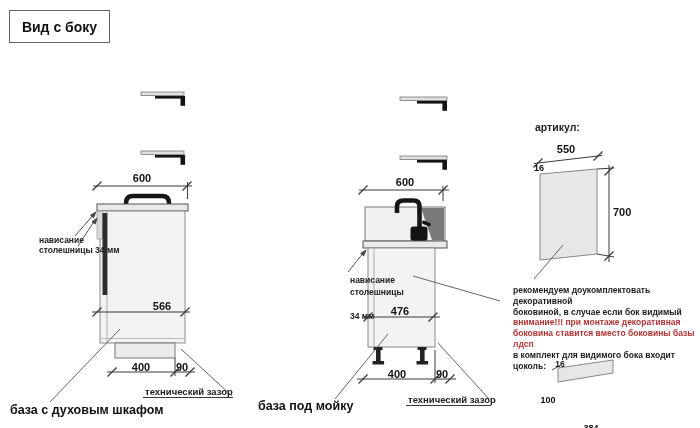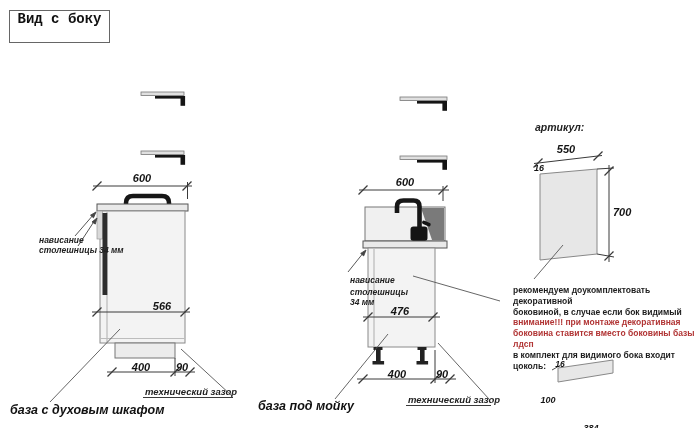--- a/index.html
+++ b/index.html
@@ -1,28 +1,28 @@
 <!DOCTYPE html>
 <html><head>
 <meta charset="utf-8">
 <style>
   html,body{margin:0;padding:0;background:#fff;}
   #stage{position:relative;width:700px;height:428px;background:#ffffff;overflow:hidden;
          font-family:"Liberation Sans", sans-serif;color:#1a1a1a;}
   #linework{position:absolute;left:0;top:0;}
-  .txt{position:absolute;font-weight:bold;white-space:nowrap;font-style:italic;}
+  .txt{position:absolute;font-weight:bold;white-space:nowrap;}
   .ctr{transform:translateX(-50%);}
   .dim{font-size:11px;color:#141414;}
   .dim-sm{font-size:9px;color:#141414;}
   .small-note{font-size:8.5px;color:#222;line-height:10px;padding-left:32px;}
   .gap-lbl{font-size:9.5px;color:#222;}
   .cab-lbl{font-size:12.5px;color:#111;}
   .art{font-size:10.5px;color:#222;}
   #title-box{position:absolute;left:9px;top:10px;width:99px;height:31px;border:1px solid #666;
-             display:flex;align-items:flex-start;justify-content:center;font-size:14px;font-weight:bold;color:#111;font-family:Liberation Mono, monospace;}
+             display:flex;align-items:center;justify-content:center;font-size:14px;font-weight:bold;color:#111;}
   #note-block{position:absolute;left:513px;top:285px;width:190px;font-size:8.5px;font-weight:bold;line-height:10.8px;}
   .c-black{color:#1c1c1c;}
   .c-red{color:#b13434;}
 </style>
 </head>
 <body>
 
 <div id="stage">
 
   <svg id="linework" width="700" height="428" viewBox="0 0 700 428">
@@ -159,21 +159,21 @@
   <div class="txt small-note" style="left:7px;top:245px;">столешницы 34 мм</div>
   <div class="txt gap-lbl" style="left:145px;top:386px;">технический зазор</div>
   <div class="txt cab-lbl" style="left:10px;top:403px;">база с духовым шкафом</div>
 
   <div class="txt dim ctr" style="left:405px;top:176px;">600</div>
   <div class="txt dim ctr" style="left:400px;top:305px;">476</div>
   <div class="txt dim ctr" style="left:397px;top:368px;">400</div>
   <div class="txt dim ctr" style="left:442px;top:368px;">90</div>
   <div class="txt small-note" style="left:318px;top:275px;">нависание</div>
   <div class="txt small-note" style="left:318px;top:287px;">столешницы</div>
-  <div class="txt small-note" style="left:318px;top:297px;">34 мм</div>
+  <div class="txt small-note" style="left:318px;top:311px;">34 мм</div>
   <div class="txt gap-lbl" style="left:408px;top:394px;">технический зазор</div>
   <div class="txt cab-lbl" style="left:258px;top:399px;">база под мойку</div>
 
   <div class="txt art" style="left:535px;top:121px;">артикул:</div>
   <div class="txt dim ctr" style="left:566px;top:143px;">550</div>
   <div class="txt dim-sm ctr" style="left:539px;top:163px;">16</div>
   <div class="txt dim" style="left:613px;top:206px;">700</div>
 
   <div id="note-block">
     <div class="c-black">рекомендуем доукомплектовать декоративной</div>

